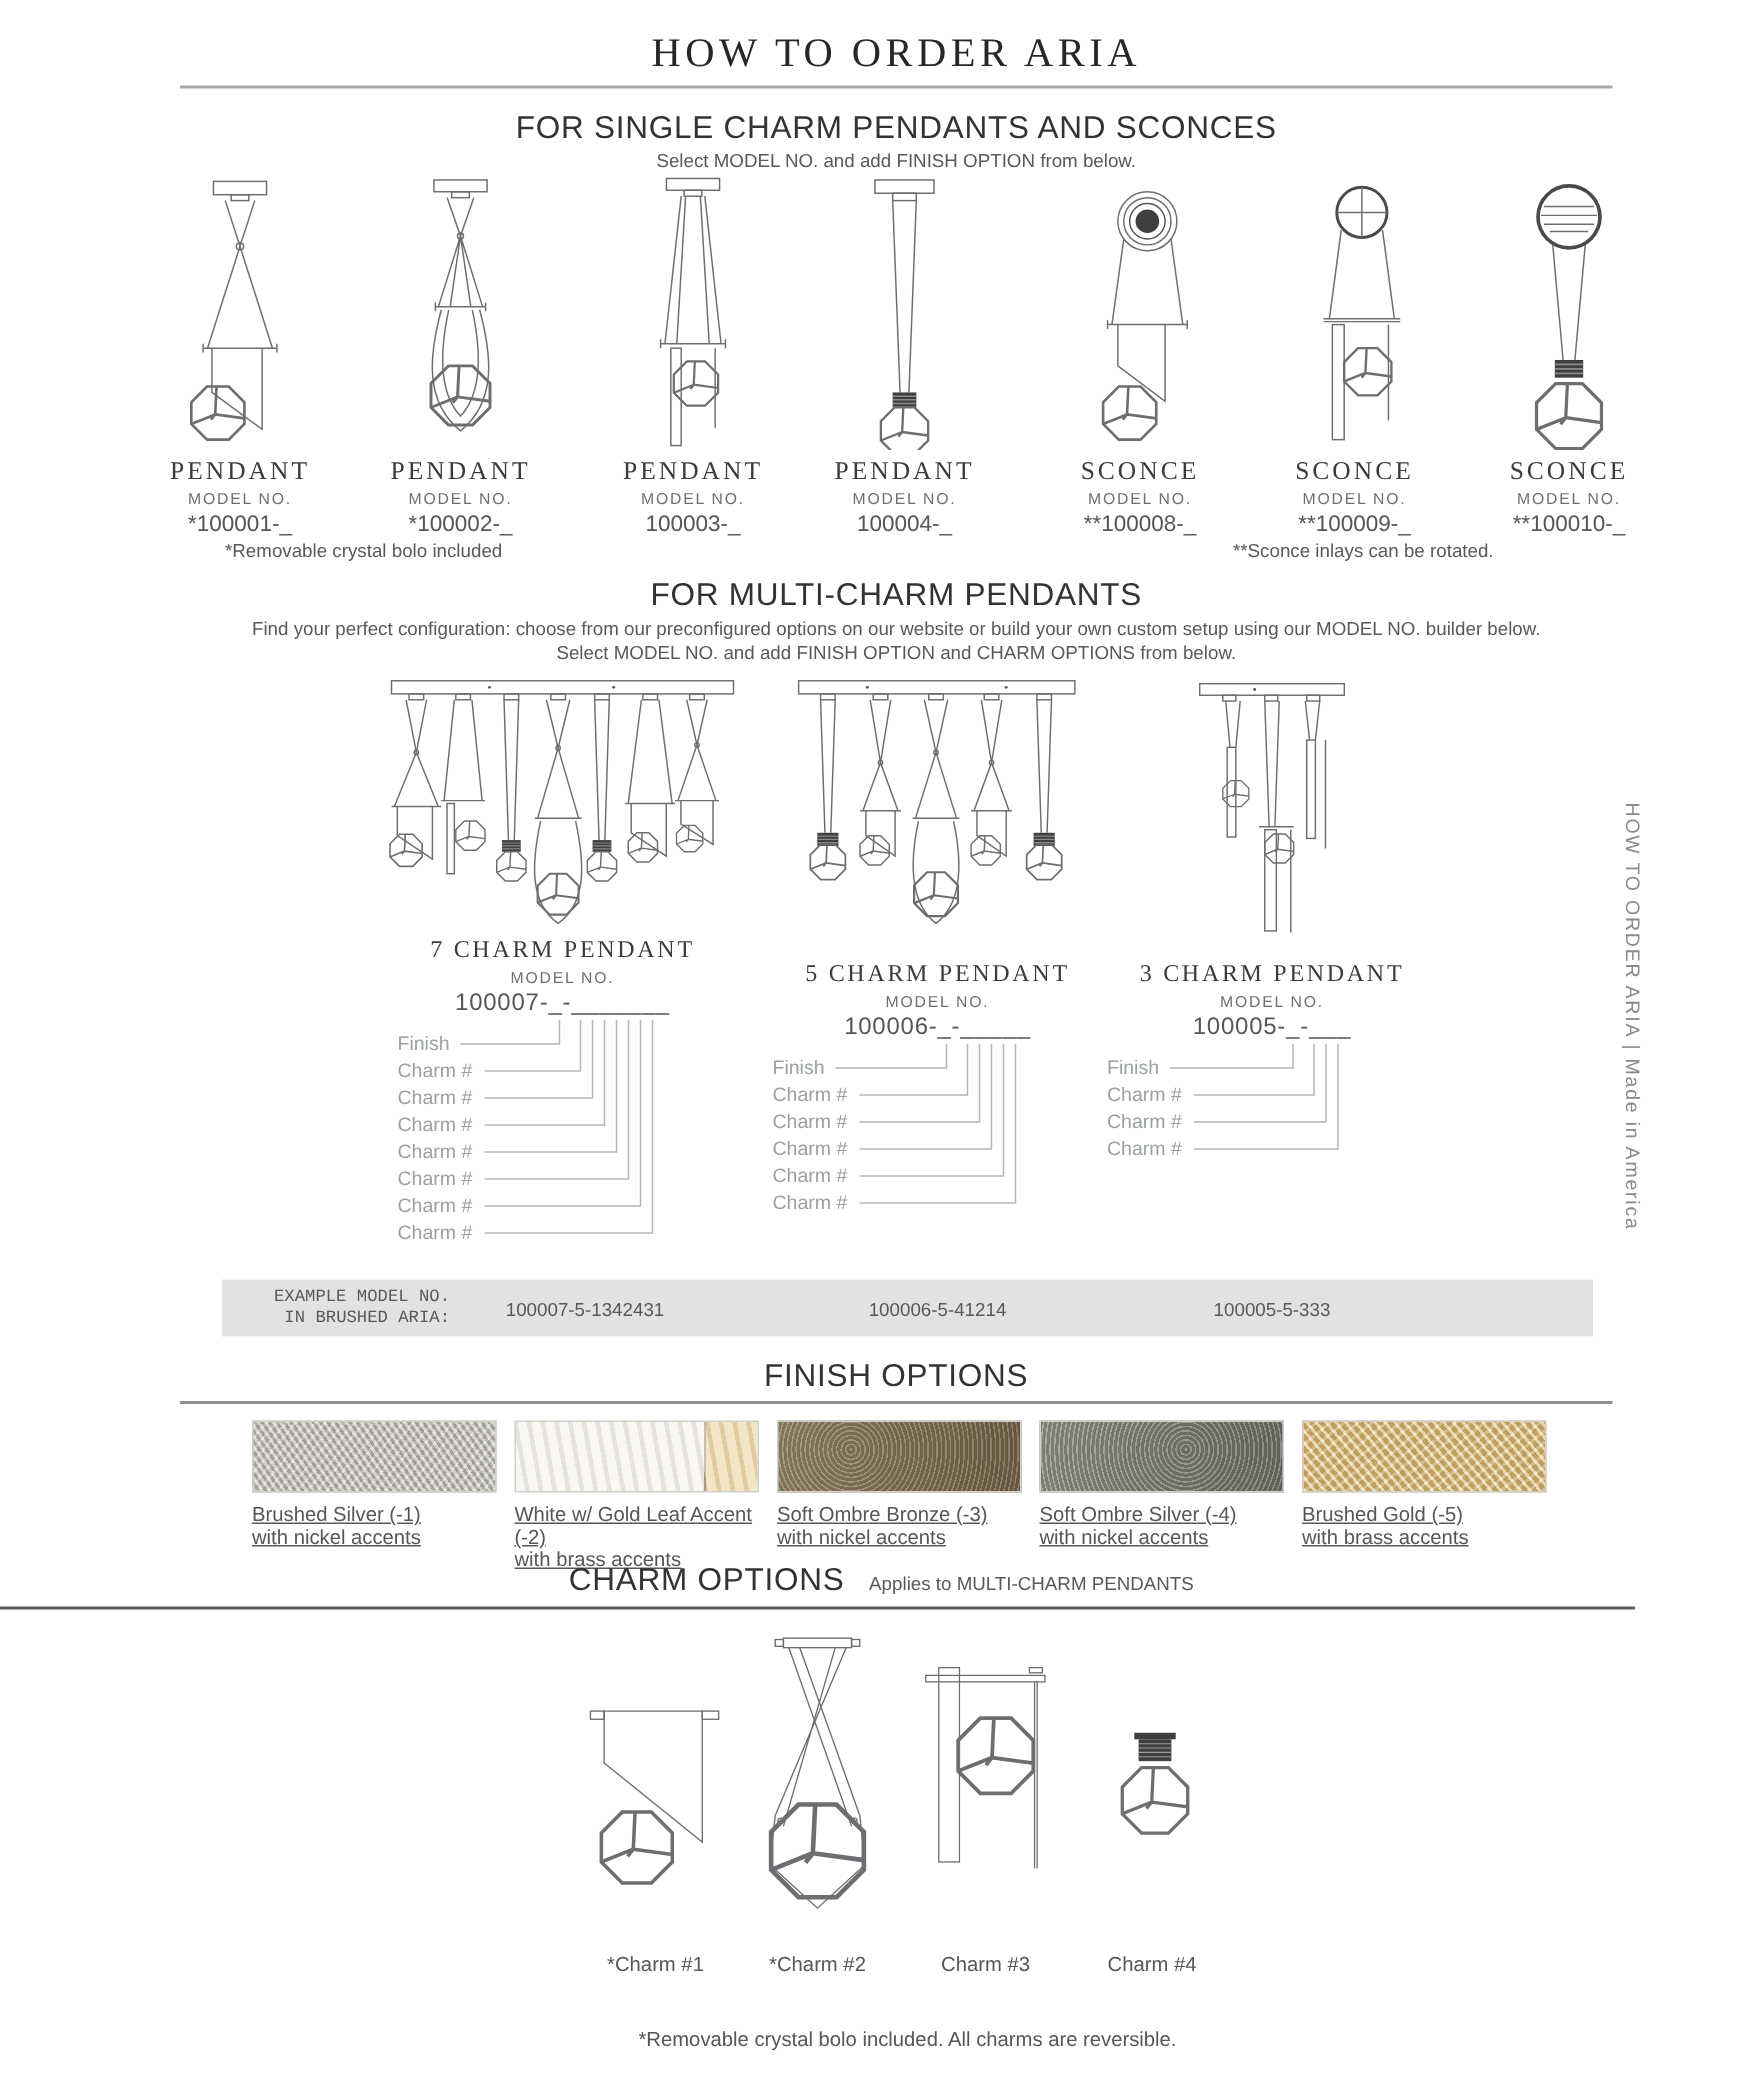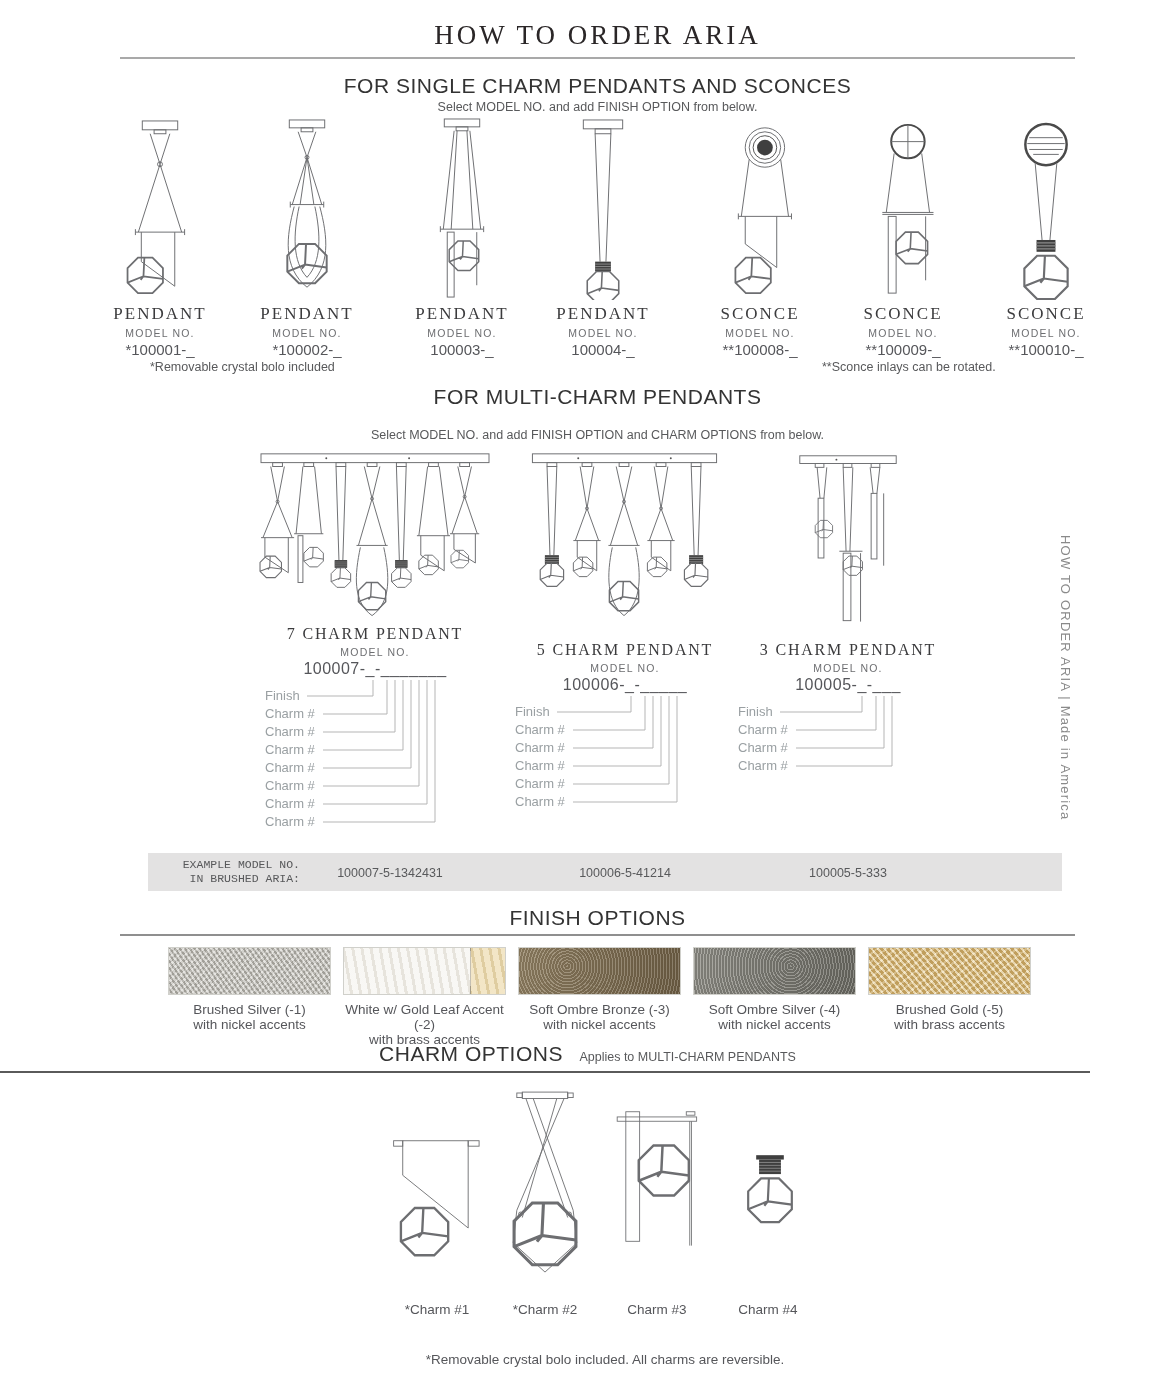--- a/index.html
+++ b/index.html
@@ -1,17 +1,17 @@
 <!DOCTYPE html>
 <html><head>
 <meta charset="utf-8">
 <style>
   html,body{margin:0;padding:0;background:#ffffff;}
   .page{position:relative;width:1095px;height:1400px;background:#fff;overflow:hidden;
-        font-family:"Liberation Sans","DejaVu Sans",sans-serif;color:#58595b;}
+        font-family:"Liberation Sans","DejaVu Sans",sans-serif;color:#58595b;padding-left:23px;}
   .abs{position:absolute;}
   .serif{font-family:"Liberation Serif","DejaVu Serif",serif;}
 
   .title{left:120px;top:20px;width:955px;font-size:27px;letter-spacing:3px;color:#2a2627;text-align:center;}
   .rule{height:2px;background:#a9a9a9;}
   .rule-dark{height:2px;background:#8f8f8f;}
   .rule-black{height:2px;background:#5a5a5a;}
 
   .sec-head{width:955px;left:120px;text-align:center;font-size:21px;color:#333;letter-spacing:.5px;}
   .sec-sub{width:955px;left:120px;text-align:center;font-size:12.5px;color:#58595b;}
@@ -33,21 +33,21 @@
   .b-mno{font-size:16px;color:#55565a;margin-top:2px;letter-spacing:.5px;}
   svg.callout{display:block;margin-top:2px;}
   svg.callout text{font-size:13px;fill:#9aa0a3;font-family:"Liberation Sans","DejaVu Sans",sans-serif;}
   svg.callout path{stroke:#b5b5b5;fill:none;stroke-width:1;}
 
   .example-band{left:148px;top:853px;width:914px;height:38px;background:#e3e2e2;}
   .ex-label{left:160px;top:858px;width:140px;text-align:right;font-size:11.5px;line-height:14px;color:#58595b;font-family:Liberation Mono, monospace;}
   .ex-val{top:866px;font-size:12.5px;color:#58595b;transform:translateX(-50%);position:absolute;}
 
   .swatch-row{left:168px;top:947px;width:869px;display:flex;gap:12px;position:absolute;}
-  .fin{width:163px;text-align:center;}
+  .fin{width:163px;text-align:left;text-decoration:underline;}
   .fin .chip{height:48px;border:1px solid #d0d0cb;box-sizing:border-box;}
   .fin .nm{font-size:13.5px;color:#55565a;margin-top:7px;}
   .fin .ac{font-size:13.5px;color:#55565a;}
   .chip1{background:
      repeating-linear-gradient(55deg,rgba(255,255,255,.45) 0 2px,rgba(120,120,115,.25) 2px 4px),
      repeating-linear-gradient(-50deg,rgba(255,255,255,.3) 0 2px,rgba(110,110,105,.2) 2px 5px),#bdbab2;}
   .chip2{background:linear-gradient(to right,#f2f0ea 0 78%,#8a8066 78% 78.8%,#e6cd8e 78.8% 100%);}
   .chip2i{height:100%;background:repeating-linear-gradient(80deg,rgba(255,255,255,.5) 0 6px,rgba(210,205,195,.35) 6px 9px);}
   .chip3{background:
      repeating-radial-gradient(circle at 30% 40%,rgba(255,255,255,.18) 0 1px,rgba(60,48,30,.22) 1px 3px),
@@ -208,20 +208,21 @@
     </div>
     <div class="p-type serif">SCONCE</div>
     <div class="p-mlabel">MODEL NO.</div>
     <div class="p-mno">**100010-_</div>
   </div>
 
   <div class="abs footnote" style="left:150px;top:360px;">*Removable crystal bolo included</div>
   <div class="abs footnote" style="left:822px;top:360px;">**Sconce inlays can be rotated.</div>
 
   <div class="abs sec-head" style="top:385px;">FOR MULTI-CHARM PENDANTS</div>
+  <div class="abs sec-sub" style="top:412px;">Find your perfect configuration: choose from our preconfigured options on our website or build your own custom setup using our MODEL NO. builder below.</div>
   <div class="abs sec-sub" style="top:428px;">Select MODEL NO. and add FINISH OPTION and CHARM OPTIONS from below.</div>
 
   <div class="abs" style="left:250px;top:448px;">
     <svg class="draw" width="250" height="190" viewBox="0 0 250 195">
       <rect x="8" y="6" width="234" height="9"></rect>
       <rect x="20" y="15" width="10" height="4"></rect>
         <rect x="52" y="15" width="10" height="4"></rect>
         <rect x="85" y="15" width="10" height="4"></rect>
       <rect x="117" y="15" width="10" height="4"></rect>
         <rect x="147" y="15" width="10" height="4"></rect>

